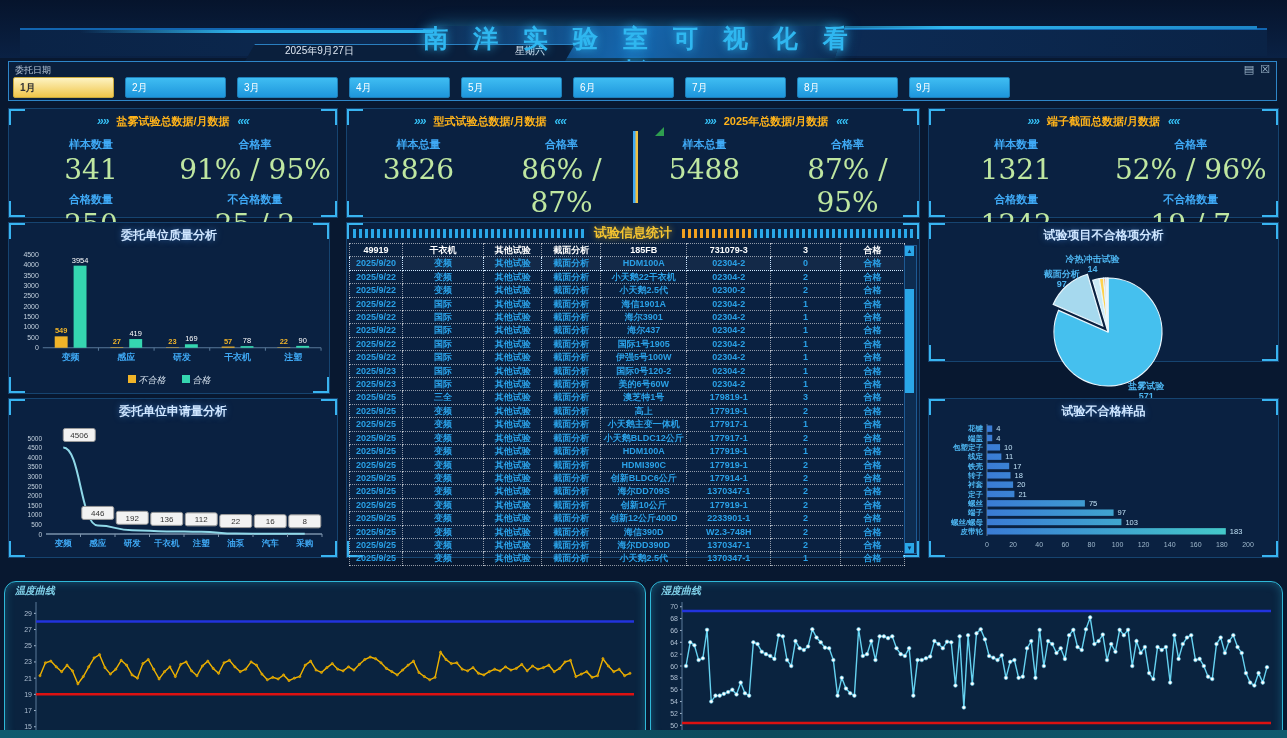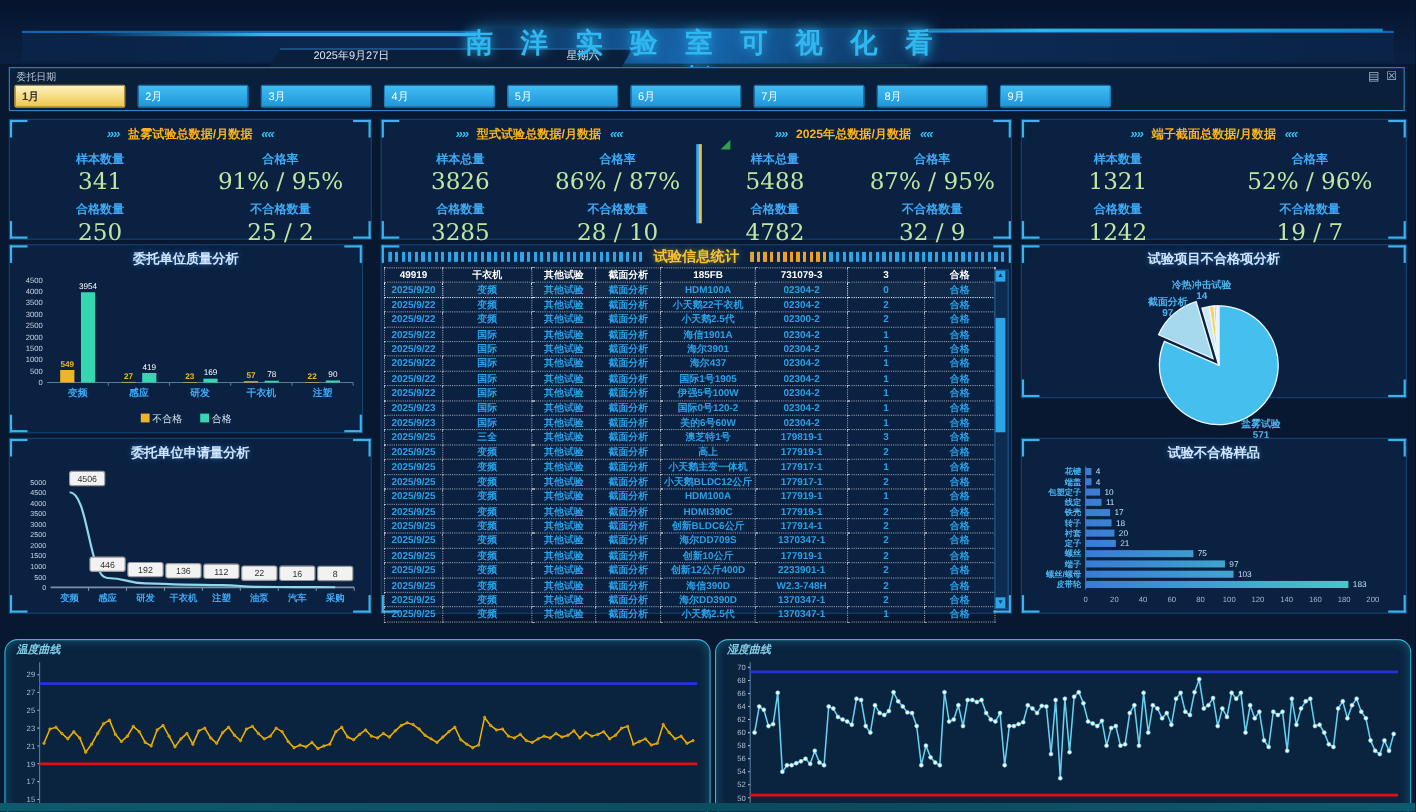--- a/index.html
+++ b/index.html
@@ -35,30 +35,30 @@
     background-repeat:no-repeat;
     background-position:left top,left top,right top,right top,left bottom,left bottom,right bottom,right bottom;
     background-size:2px 16px,16px 2px,2px 16px,16px 2px,2px 16px,16px 2px,2px 16px,16px 2px;}
 
   
   .stat-title{text-align:center;margin-top:5px;font-size:11px;font-weight:bold;color:#ffb31a;}
   .stat-title .arr{color:#35c0f5;font-size:12px;font-style:italic;margin:0 8px;letter-spacing:-1px;}
   .stat-grid{display:flex;flex-wrap:wrap;margin-top:2px;}
   .stat-item{width:50%;text-align:center;margin-top:6px;}
   .stat-label{font-size:11px;font-weight:bold;color:#3fa9f5;}
-  .stat-value{font-size:21px;color:#bfe7a1;font-family:"DejaVu Serif","Liberation Serif",serif;margin-top:1px;}
+  .stat-value{font-size:28px;color:#bfe7a1;font-family:"DejaVu Serif","Liberation Serif",serif;margin-top:1px;}
   .half-wrap{display:flex;height:100%;}
   .stat-half{flex:1;}
   .mid-divider{position:absolute;left:50%;top:22px;width:5px;height:72px;background:linear-gradient(90deg,#3fa9f5 0 2px,#f0c040 3px 5px);}
   .green-flag{position:absolute;left:calc(50% + 22px);top:18px;width:0;height:0;border-left:9px solid transparent;border-top:9px solid #2e9e4f;transform:rotate(90deg);}
 
   
   .chart-title{text-align:center;font-size:12px;font-weight:bold;color:#cfe6ff;margin-top:4px;text-shadow:0 0 6px rgba(80,160,255,.5);}
   .chart-box{width:100%;}
-  .legend{display:flex;justify-content:center;gap:16px;font-size:9px;color:#d8e4f0;margin-top:-2px;}
+  .legend{display:flex;justify-content:center;gap:16px;font-size:9px;color:#d8e4f0;margin-top:-2px;font-style:italic;}
   .legend i{display:inline-block;width:8px;height:8px;margin-right:3px;}
 
   
   .tbl-head{display:flex;align-items:center;height:20px;padding:0 6px;}
   .deco-strip{flex:1;height:9px;background:repeating-linear-gradient(90deg,#2aa7e8 0 3px,transparent 3px 6px);position:relative;}
   .deco-strip.right::before{content:"";position:absolute;left:0;top:0;width:70px;height:100%;background:repeating-linear-gradient(90deg,#f0a020 0 3px,#0a2141 3px 6px);}
   .tbl-title{font-size:13px;font-weight:bold;color:#f5c430;margin:0 10px;text-shadow:0 0 6px rgba(245,196,48,.6);}
   table.data{border-collapse:collapse;width:calc(100% - 16px);margin-left:2px;table-layout:fixed;}
   table.data td{border:1px dotted rgba(255,255,255,.55);font-size:9px;font-weight:bold;line-height:12.4px;height:12.4px;text-align:center;overflow:hidden;white-space:nowrap;color:#2aa0e6;padding:0 1px;}
   tr.pinned td{color:#fff;}

